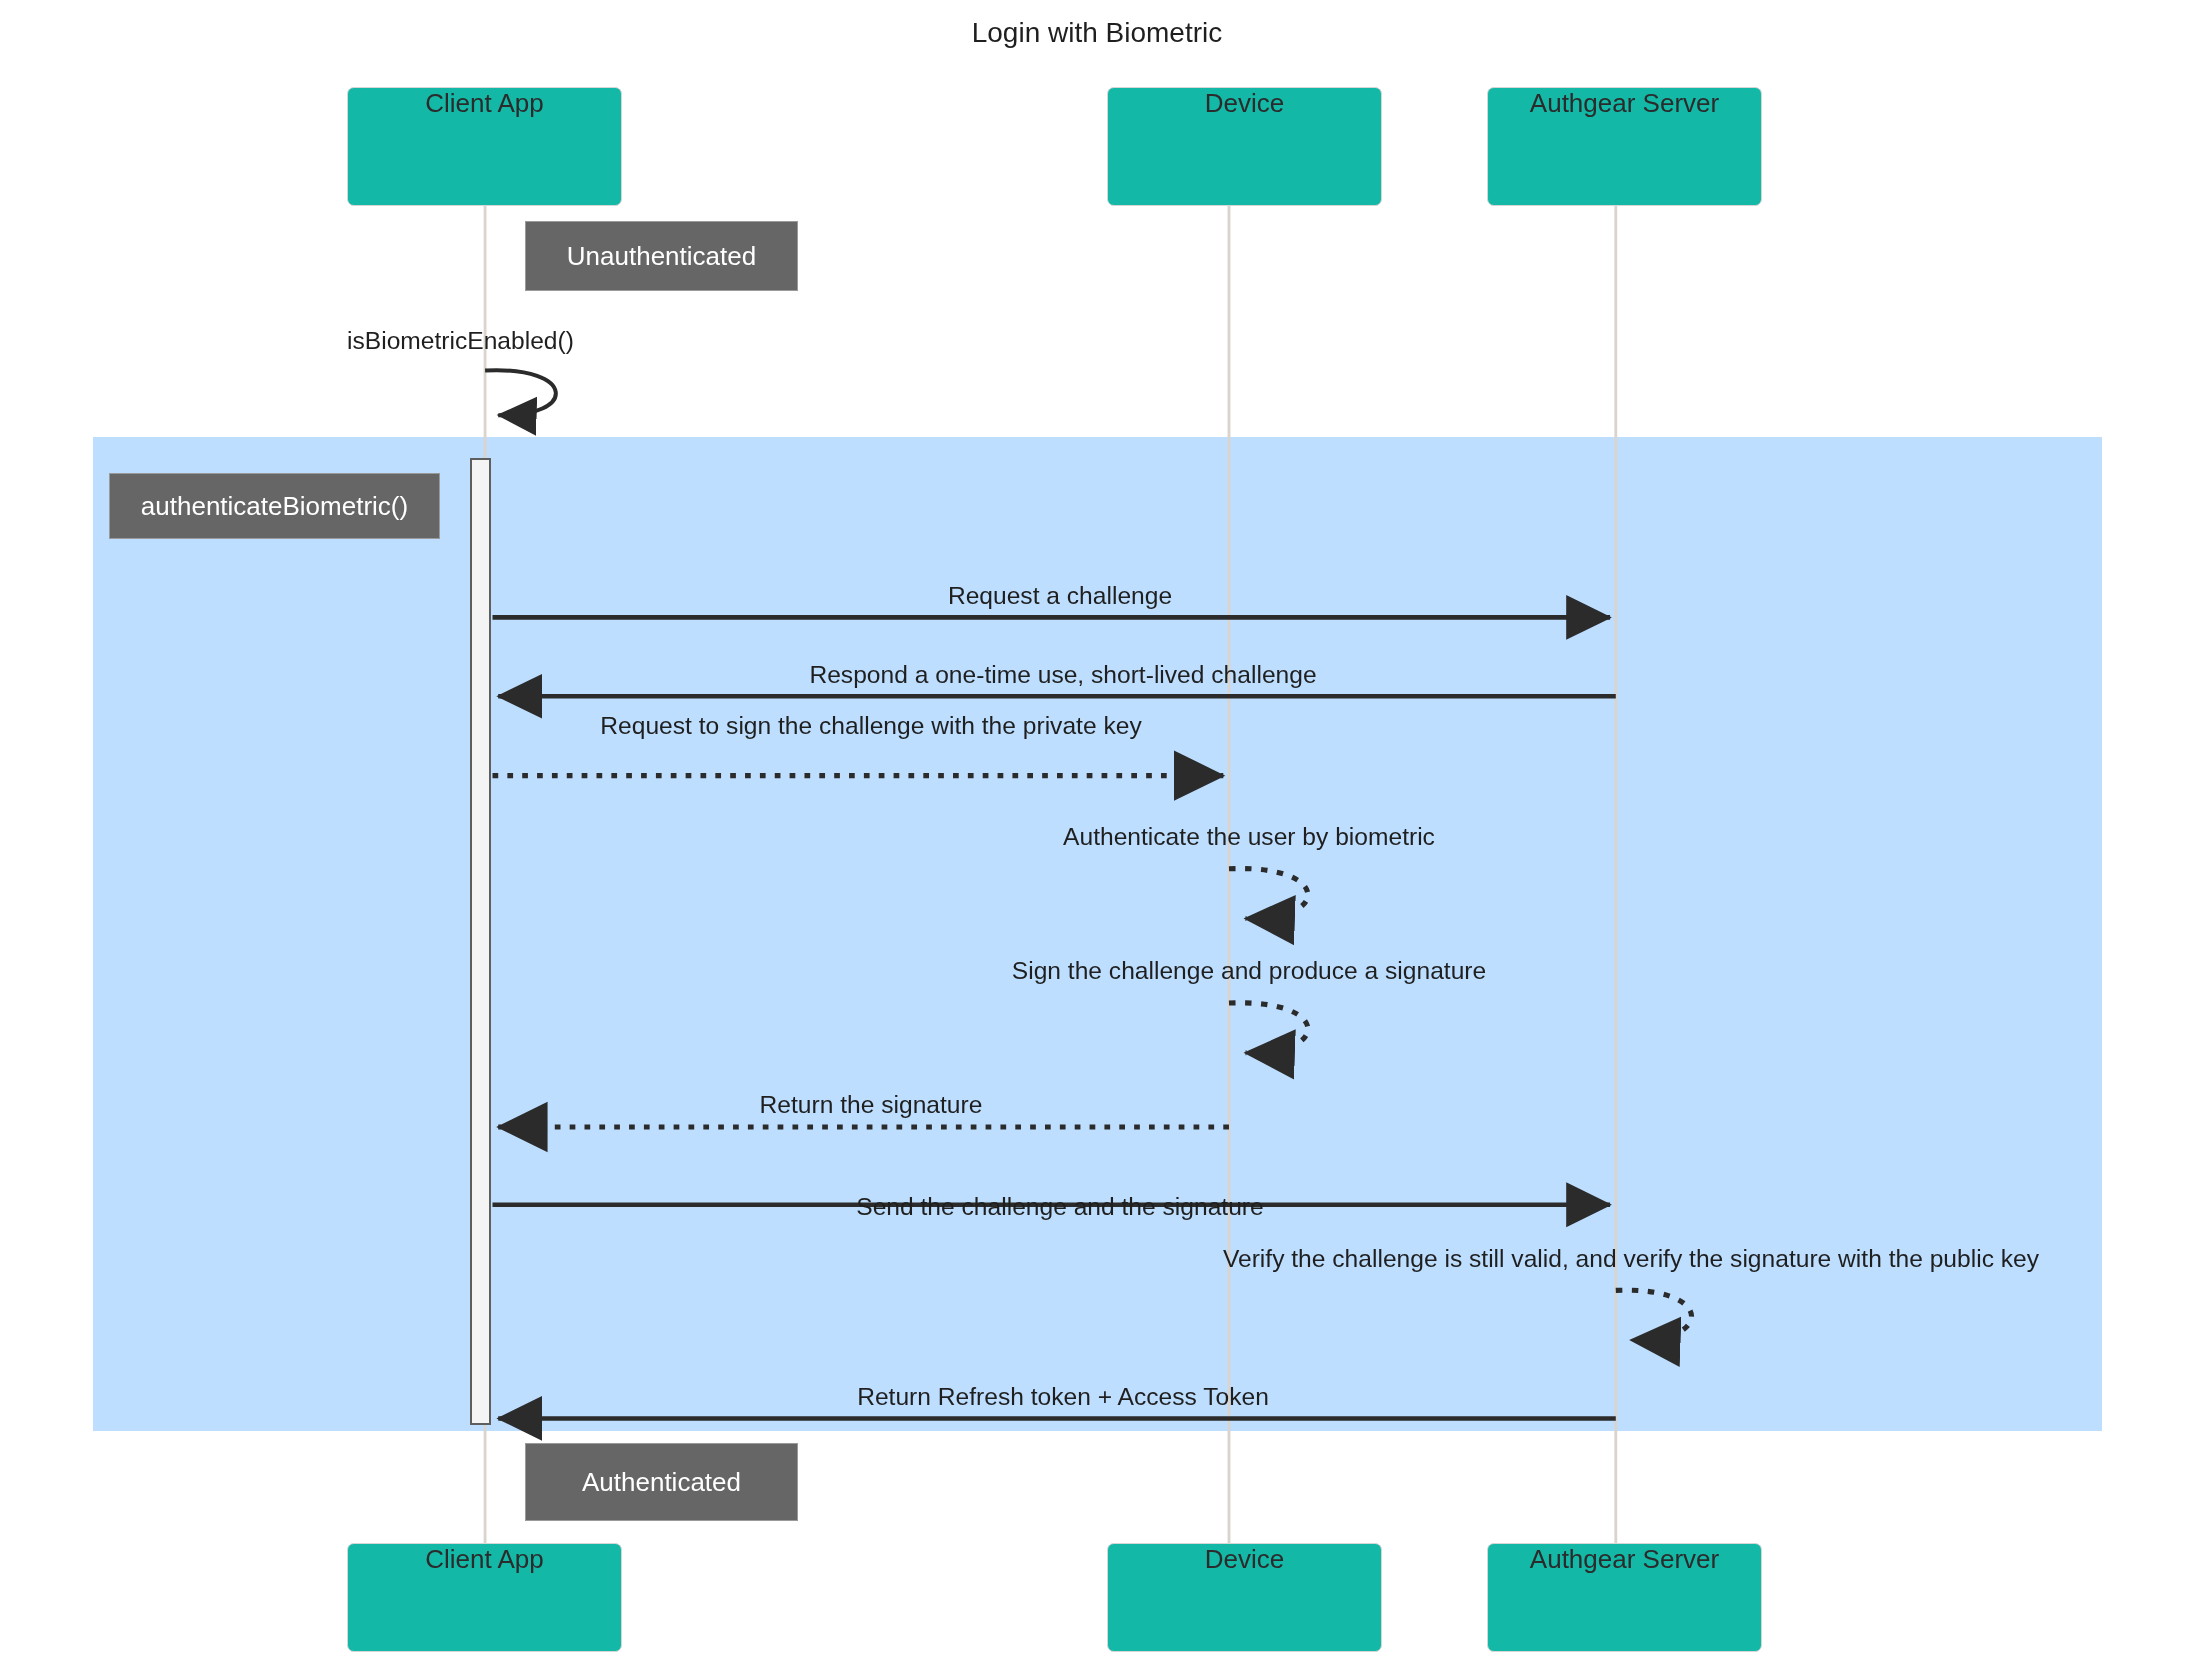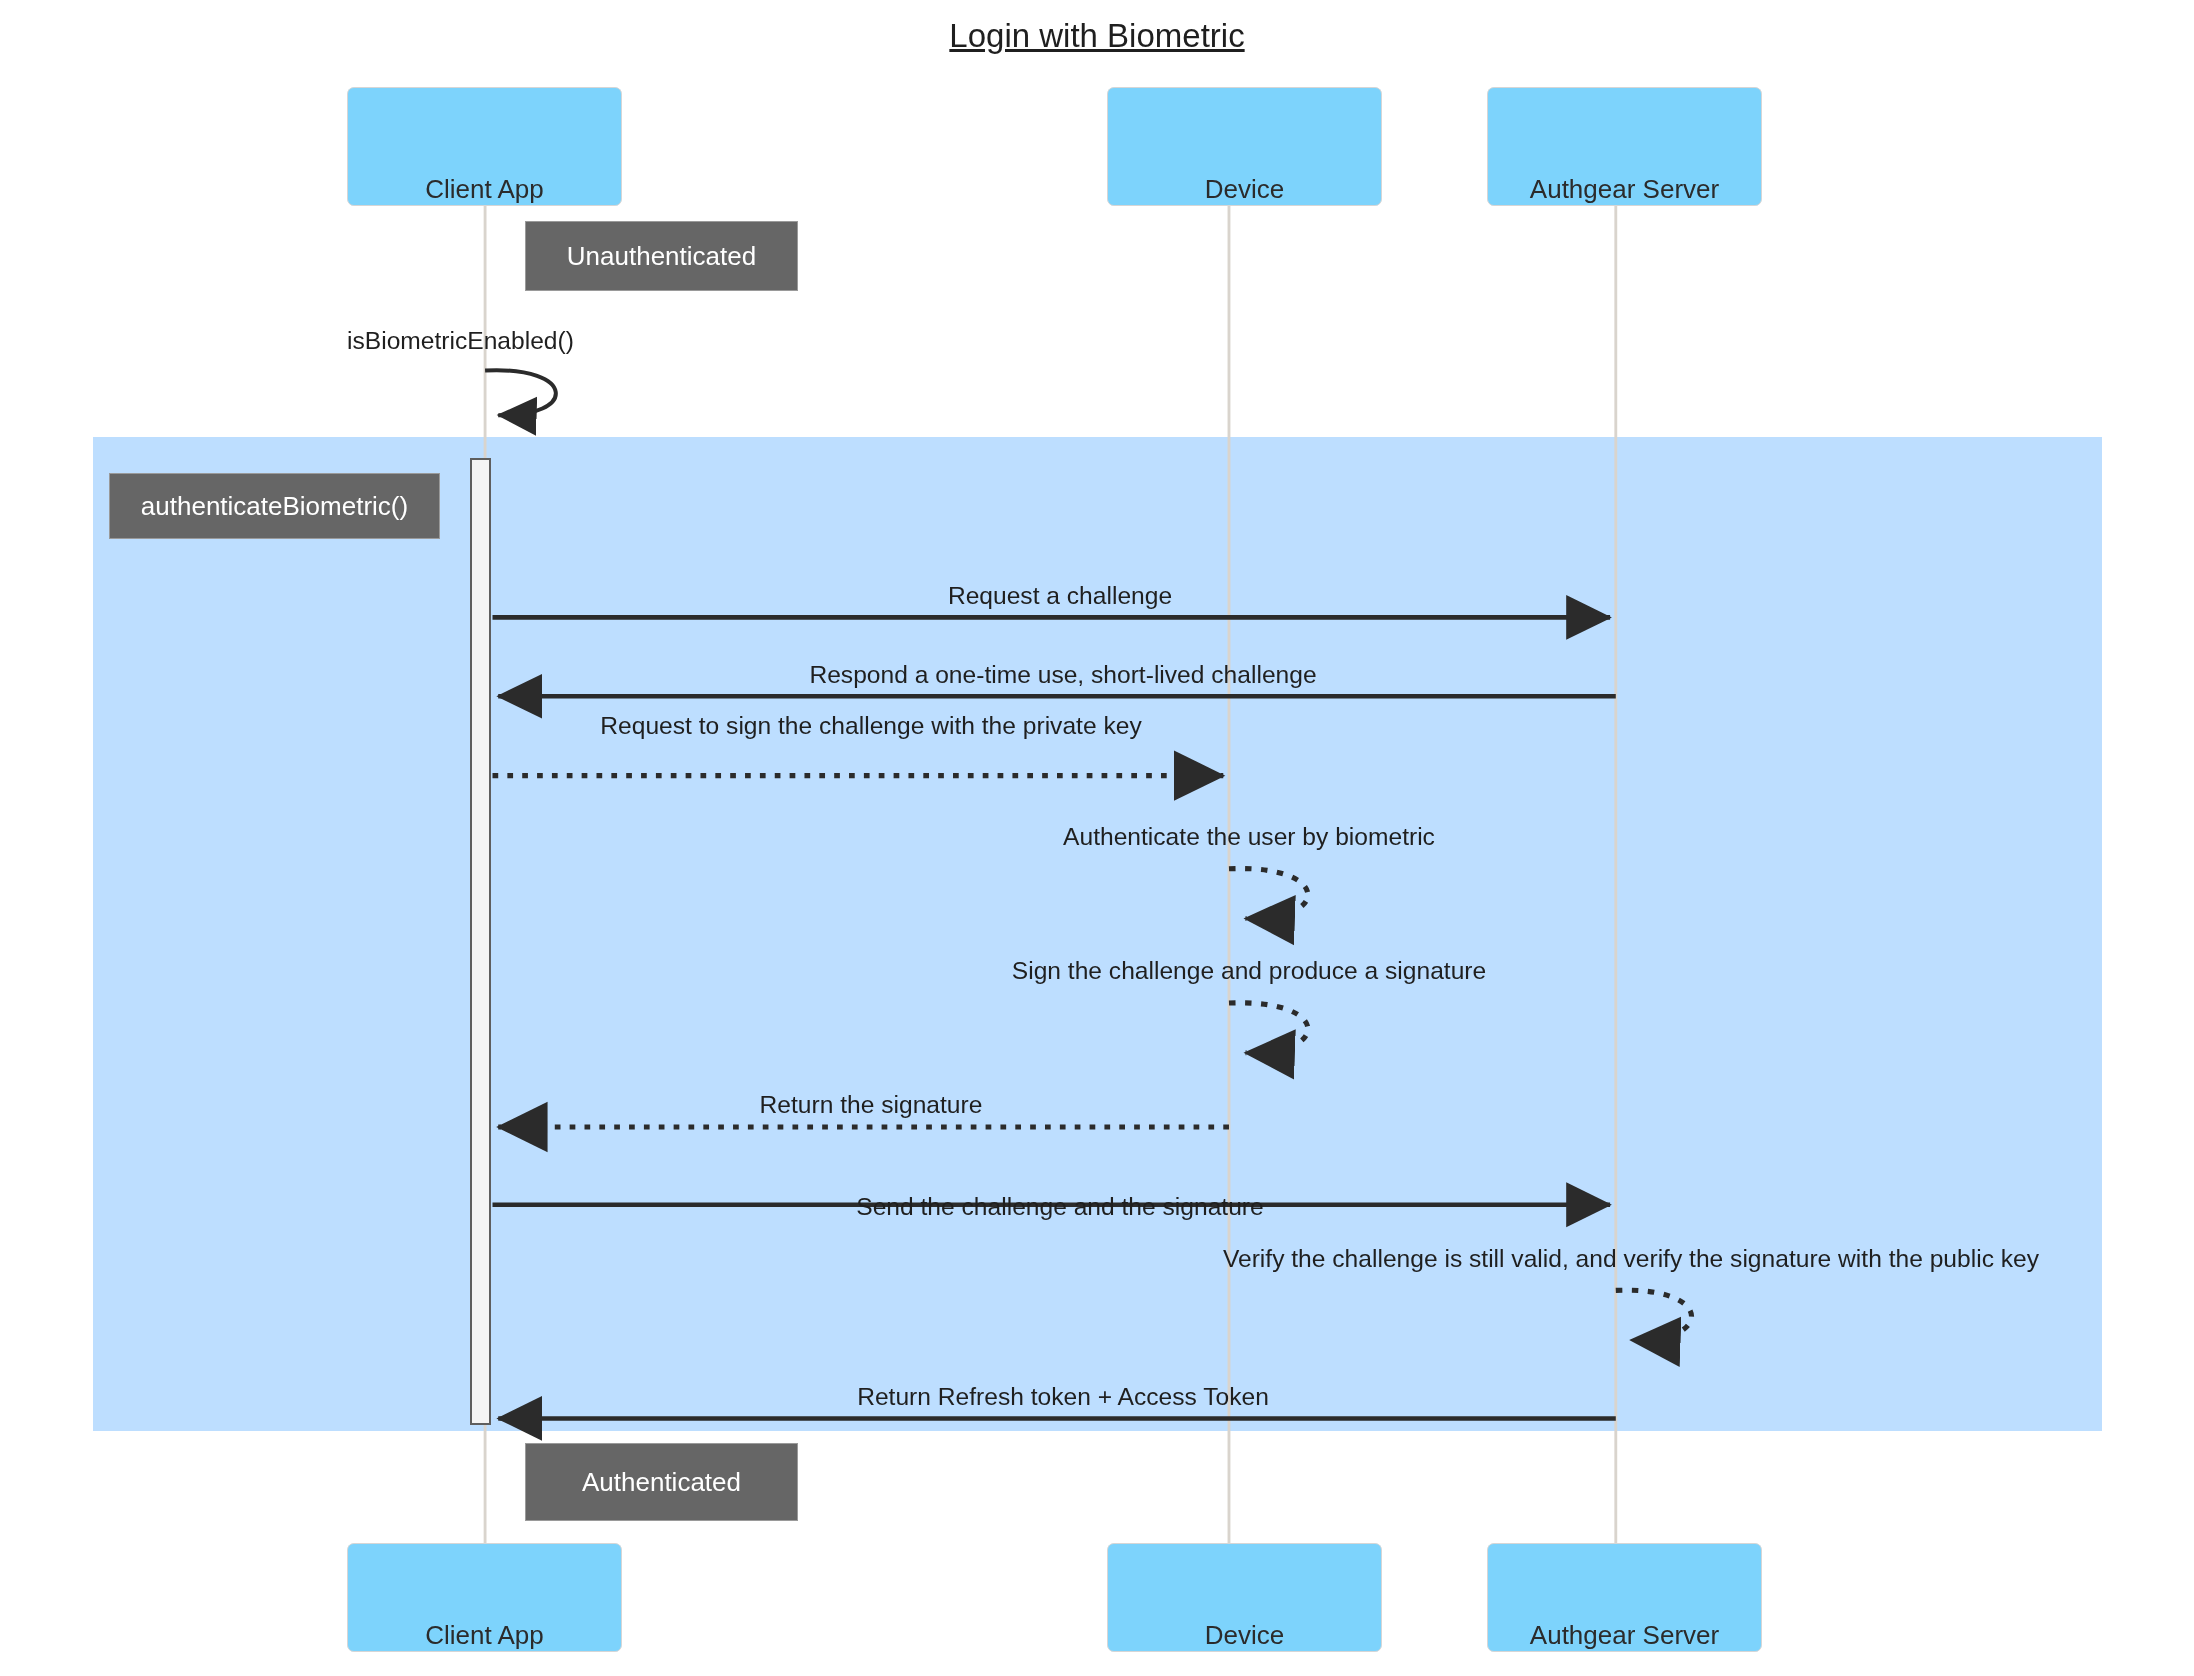--- a/index.html
+++ b/index.html
@@ -1,24 +1,24 @@
 <!DOCTYPE html>
 <html style="font-size:9.1px"><head>
 <meta charset="utf-8">
 <style>
   html,body{margin:0;padding:0;background:#ffffff;}
   body{width:2194px;height:1677px;position:relative;overflow:hidden;
        font-family:"Liberation Sans","DejaVu Sans",sans-serif;}
   #stage{position:absolute;left:0;top:0;width:2194px;height:1677px;}
   svg.layer{position:absolute;left:0;top:0;width:2194px;height:1677px;}
   .title{position:absolute;left:0;top:17px;width:2194px;text-align:center;
-         font-size:33px;color:#1f1f1f;text-decoration:underline;}
+         font-size:28px;color:#1f1f1f;}
   .actor-box{position:absolute;box-sizing:border-box;
-             background:#7dd3fc;border:1.7px solid #d6d6d6;border-radius:6.9px;
-             display:flex;align-items:flex-end;justify-content:center;
+             background:#14b8a6;border:1.7px solid #d6d6d6;border-radius:6.9px;
+             display:flex;align-items:flex-start;justify-content:center;
              font-size:26px;color:#2b2b2b;}
   .note-box{position:absolute;box-sizing:border-box;background:#666666;
             border:1.7px solid #9a9a9a;display:flex;align-items:center;
             justify-content:center;font-size:26px;color:#ffffff;
             padding:0 10px;}
   .msg-label{position:absolute;font-size:24.6px;color:#1f1f1f;
              white-space:nowrap;transform:translateX(-50%);}
   .msg-label.left{transform:none;}
   .frag{position:absolute;background:#bddeff;}
   .activation{position:absolute;background:#f4f4f4;border:2.3px solid #5e5e5e;

